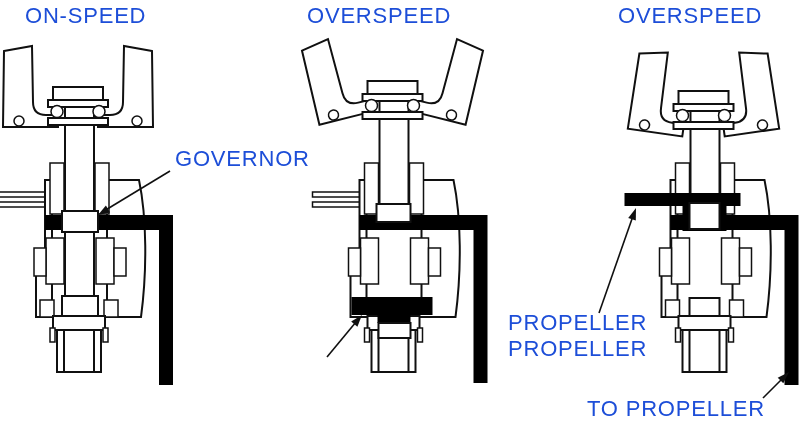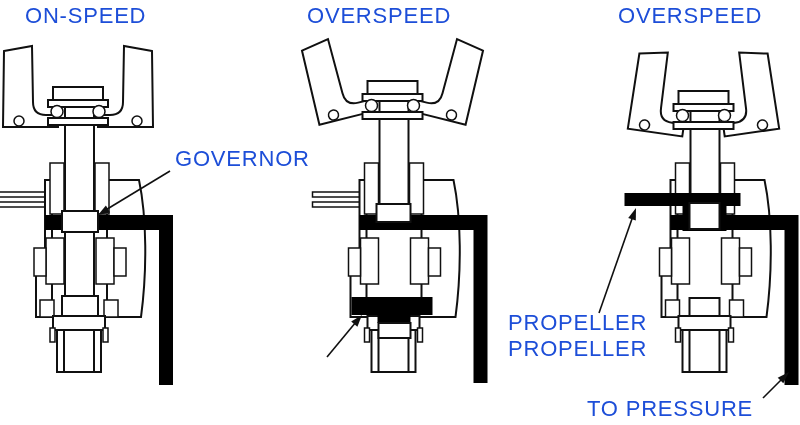--- a/index.html
+++ b/index.html
@@ -196,14 +196,14 @@
   <div class="lbl" id="l-controlports">
     <span class="ln">GOVERNOR</span>
   </div>
 
 
   <div class="lbl" id="l-gpo">
     <span class="ln">PROPELLER</span>
     <span class="ln">PROPELLER</span>
   </div>
 
-  <div class="lbl" id="l-topropeller">TO PRESSURE</div>
+  <div class="lbl" id="l-topropeller">TO PROPELLER</div>
 </div>
 
 </body></html>

